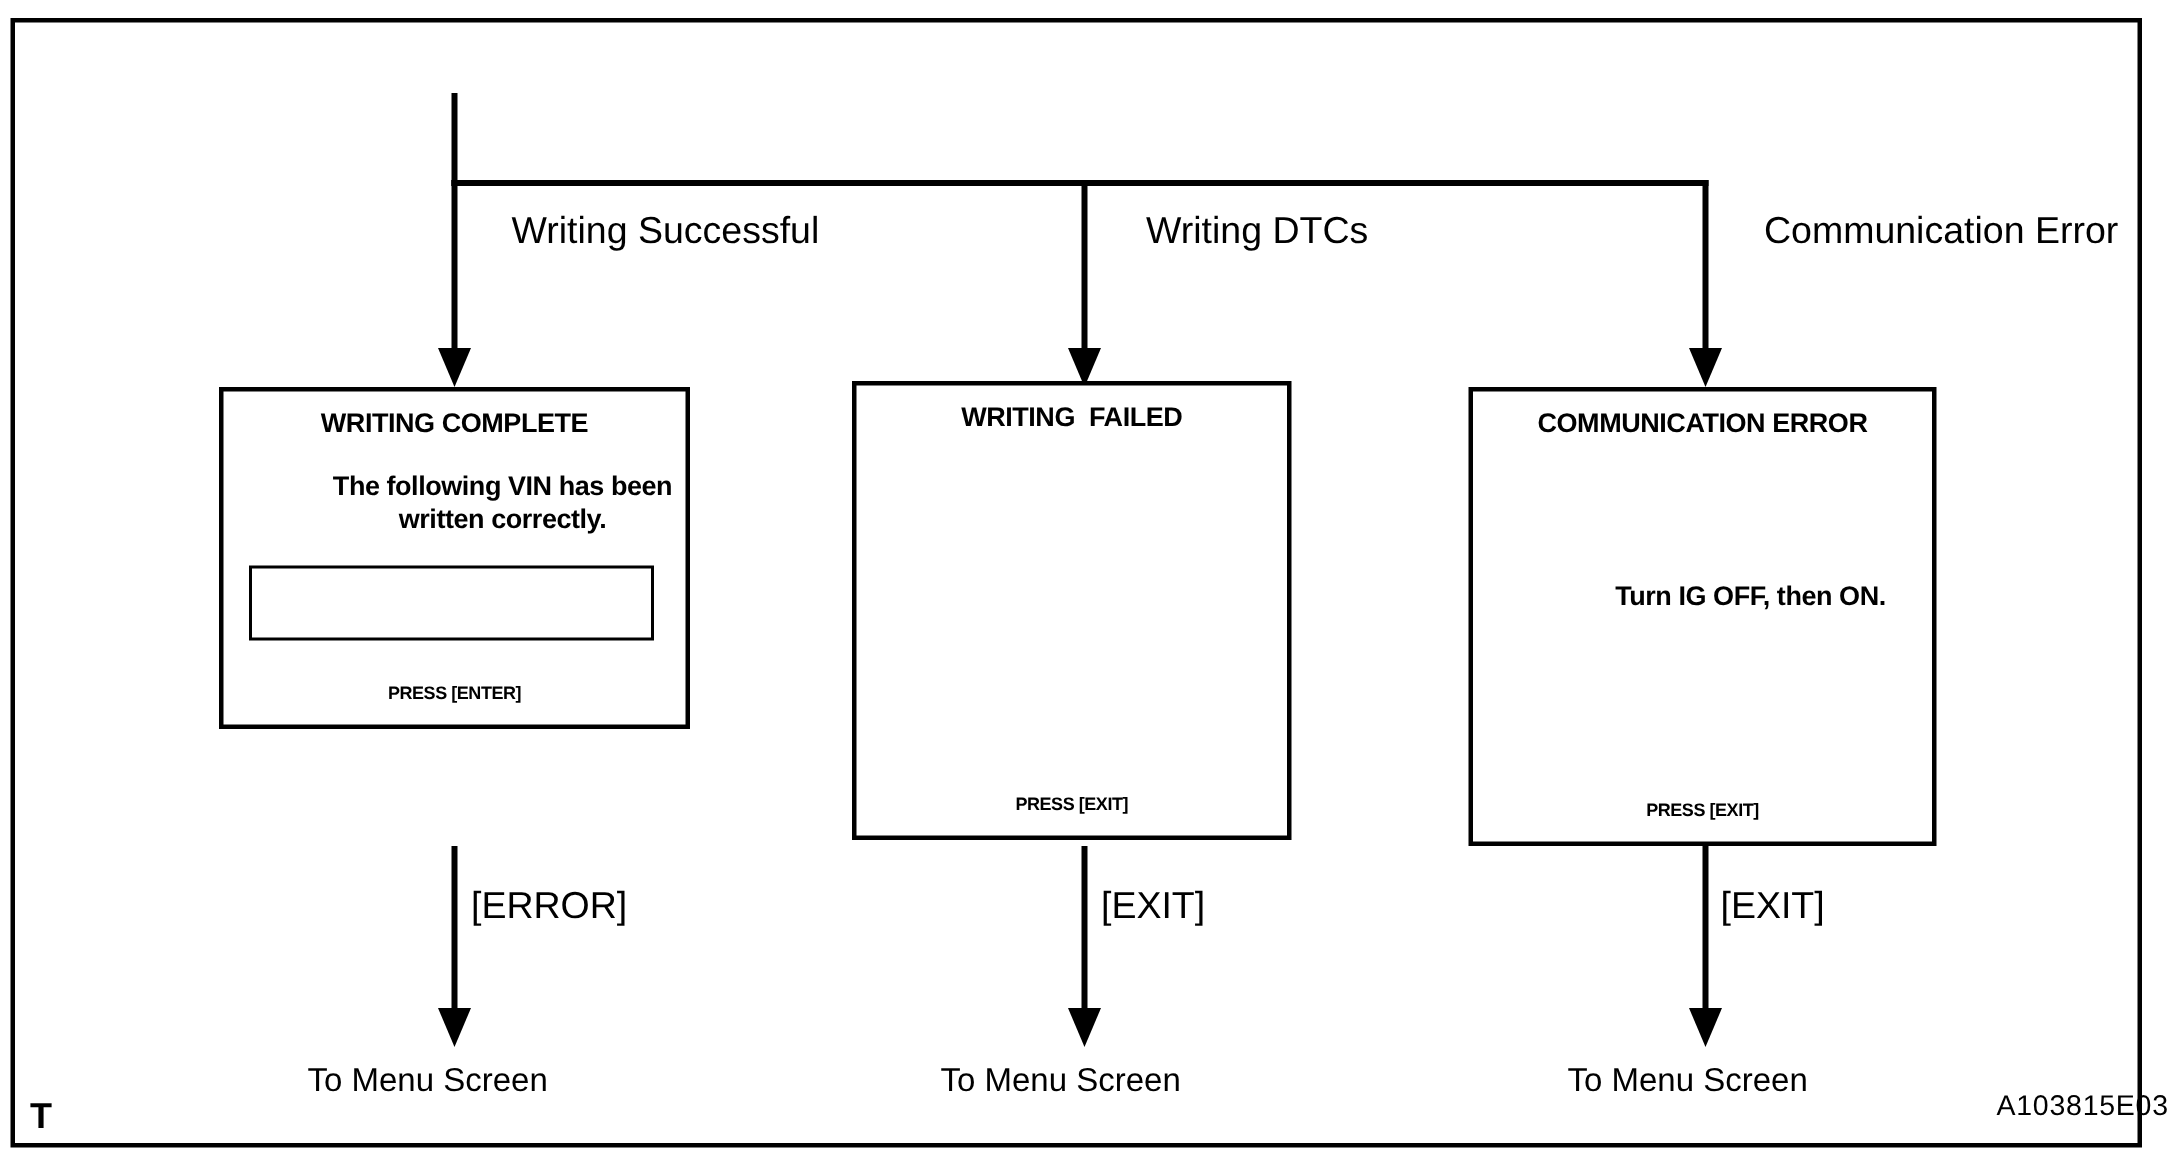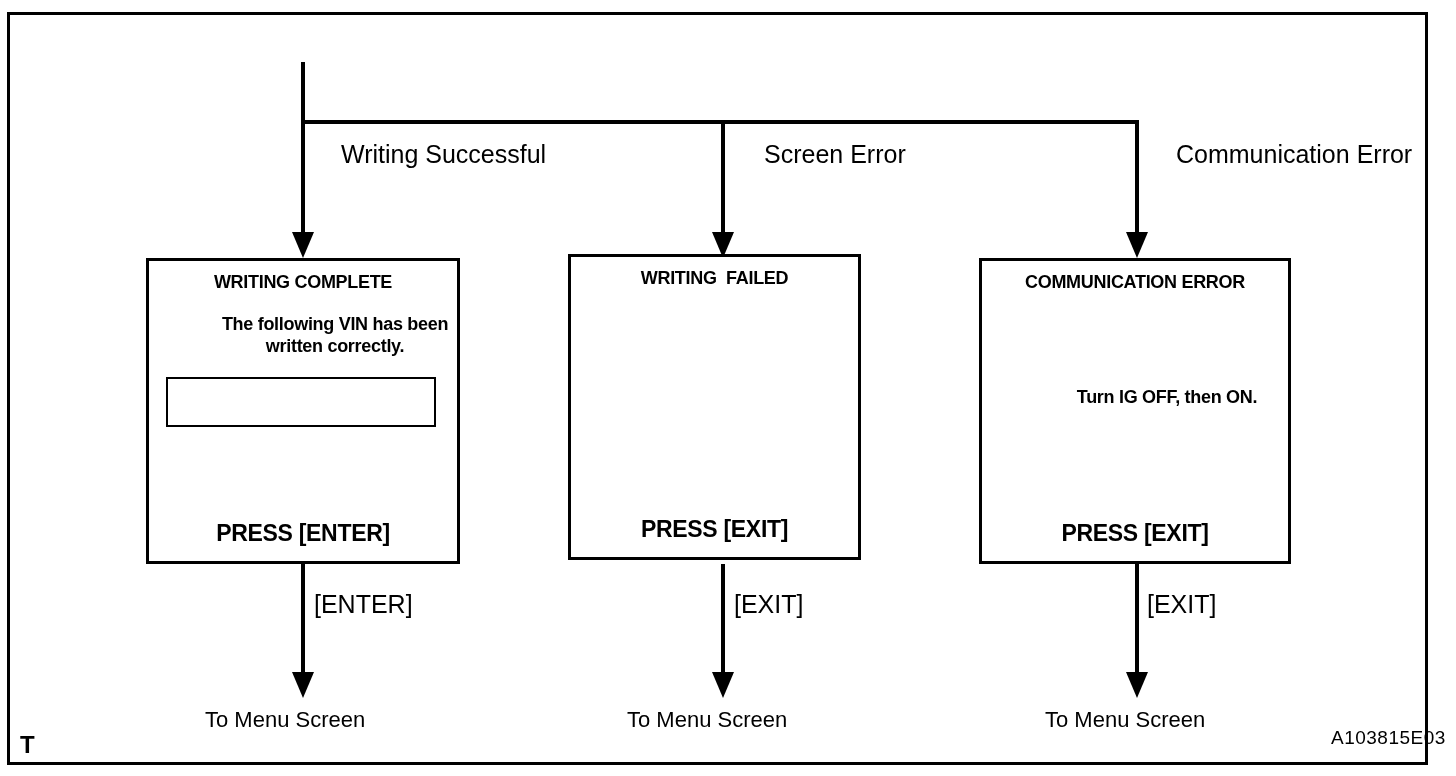--- a/index.html
+++ b/index.html
@@ -70,21 +70,21 @@
     line-height: 22px;
     letter-spacing: -0.3px;
     white-space: pre-line;
     padding-left: 32px;
   }
   .box-footer {
     position: absolute;
     bottom: 14px; left: 0; width: 100%;
     text-align: center;
     font-weight: bold;
-    font-size: 23px;
+    font-size: 12px;
     letter-spacing: -0.3px;
   }
   .vin-field {
     position: absolute;
     top: 116px; left: 17px;
     width: 270px; height: 50px;
     border: 2px solid #000000;
     box-sizing: border-box;
     background: #ffffff;
   }
@@ -110,48 +110,48 @@
 
   <div class="line" style="left:301px;top:62px;width:4px;height:62px"></div>
   <div class="line" style="left:301px;top:120px;width:838px;height:4px"></div>
 
   <div class="line" style="left:301px;top:120px;width:4px;height:112px"></div>
   <div class="arrowhead" style="left:292px;top:232px"></div>
   <div class="cond-label" style="left:312px;top:140px">Writing Successful</div>
 
   <div class="line" style="left:721px;top:120px;width:4px;height:112px"></div>
   <div class="arrowhead" style="left:712px;top:232px"></div>
-  <div class="cond-label" style="left:735px;top:140px">Screen Error</div>
+  <div class="cond-label" style="left:735px;top:140px">Writing DTCs</div>
 
   <div class="line" style="left:1135px;top:120px;width:4px;height:112px"></div>
   <div class="arrowhead" style="left:1126px;top:232px"></div>
   <div class="cond-label" style="left:1147px;top:140px">Communication Error</div>
 
-  <div class="screen-box" style="left:146px;top:258px;width:314px;height:306px">
+  <div class="screen-box" style="left:146px;top:258px;width:314px;height:228px">
     <div class="box-title">WRITING COMPLETE</div>
     <div class="box-text" style="top:52px">The following VIN has been
 written correctly.</div>
     <div class="vin-field"></div>
     <div class="box-footer">PRESS [ENTER]</div>
   </div>
 
   <div class="screen-box" style="left:568px;top:254px;width:293px;height:306px">
     <div class="box-title">WRITING&nbsp; FAILED</div>
     <div class="box-footer">PRESS [EXIT]</div>
   </div>
 
   <div class="screen-box" style="left:979px;top:258px;width:312px;height:306px">
     <div class="box-title">COMMUNICATION ERROR</div>
     <div class="box-text" style="top:125px">Turn IG OFF, then ON.</div>
     <div class="box-footer">PRESS [EXIT]</div>
   </div>
 
   <div class="line" style="left:301px;top:564px;width:4px;height:110px"></div>
   <div class="arrowhead" style="left:292px;top:672px"></div>
-  <div class="action-label" style="left:314px;top:590px">[ENTER]</div>
+  <div class="action-label" style="left:314px;top:590px">[ERROR]</div>
   <div class="dest-label" style="left:205px;top:705px">To Menu Screen</div>
 
   <div class="line" style="left:721px;top:564px;width:4px;height:110px"></div>
   <div class="arrowhead" style="left:712px;top:672px"></div>
   <div class="action-label" style="left:734px;top:590px">[EXIT]</div>
   <div class="dest-label" style="left:627px;top:705px">To Menu Screen</div>
 
   <div class="line" style="left:1135px;top:564px;width:4px;height:110px"></div>
   <div class="arrowhead" style="left:1126px;top:672px"></div>
   <div class="action-label" style="left:1147px;top:590px">[EXIT]</div>

